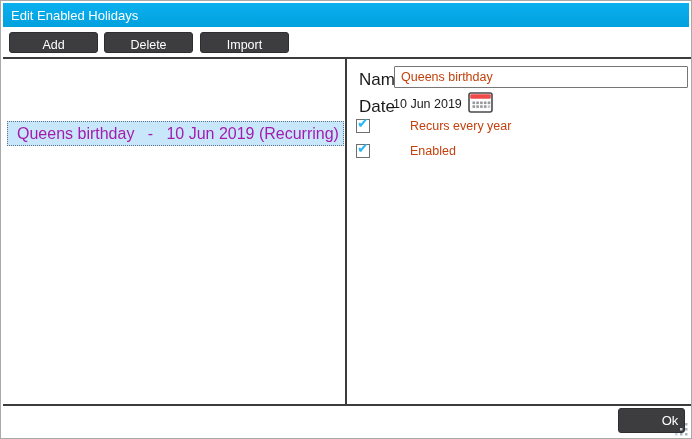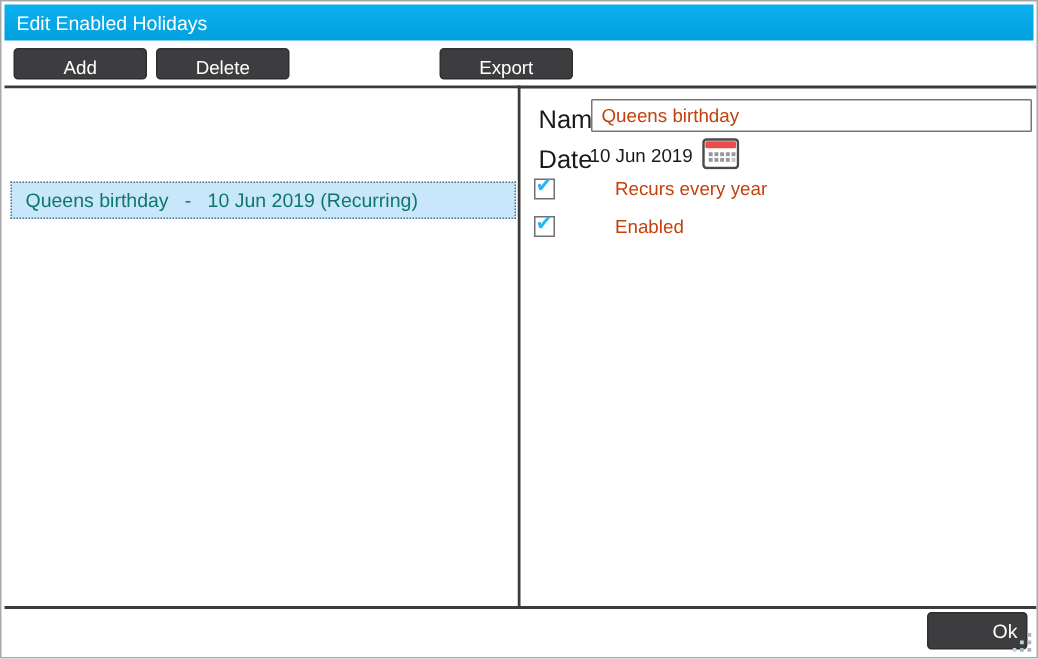--- a/index.html
+++ b/index.html
@@ -36,21 +36,21 @@
   .hline{position:absolute;left:2px;width:688px;height:2px;background:#3c3c3c;}
   .hline-top{top:56px;}
   .hline-bottom{top:403px;}
   .vline{position:absolute;left:344px;top:56px;width:2px;height:347px;background:#3c3c3c;}
   .list-item-selected{
     position:absolute;left:4px;top:62px;width:337px;height:25px;
     background:#c9e7fb;
     border:1px dotted #55748c;
     display:flex;align-items:center;
     padding-left:9px;
-    font-size:13px;color:#0f766e;
+    font-size:16px;color:#a21caf;
     white-space:pre;
   }
   .field-label{
     position:absolute;font-size:17px;color:#1a1a1a;
   }
   .name-input{
     position:absolute;left:393px;top:65px;width:294px;height:22px;
     border:1px solid #767676;border-radius:1px;
     font-family:"Liberation Sans", sans-serif;
     font-size:12.5px;color:#c2410c;
@@ -100,22 +100,22 @@
   <div class="titlebar">
     <span>Edit Enabled Holidays</span>
   </div>
 
   <div class="toolbar-btn btn-add">
     <span>Add</span>
   </div>
   <div class="toolbar-btn btn-delete">
     <span>Delete</span>
   </div>
-  <div class="toolbar-btn btn-export">
-    <span>Export</span>
+  <div class="toolbar-btn btn-import">
+    <span>Import</span>
   </div>
 
   <div class="hline hline-top"></div>
   <div class="vline"></div>
   <div class="hline hline-bottom"></div>
 
   <div style="position:absolute;left:2px;top:58px;width:342px;height:345px;background:#ffffff;">
     <div class="list-item-selected">
       <span>Queens birthday   -   10 Jun 2019 (Recurring)</span>
     </div>

